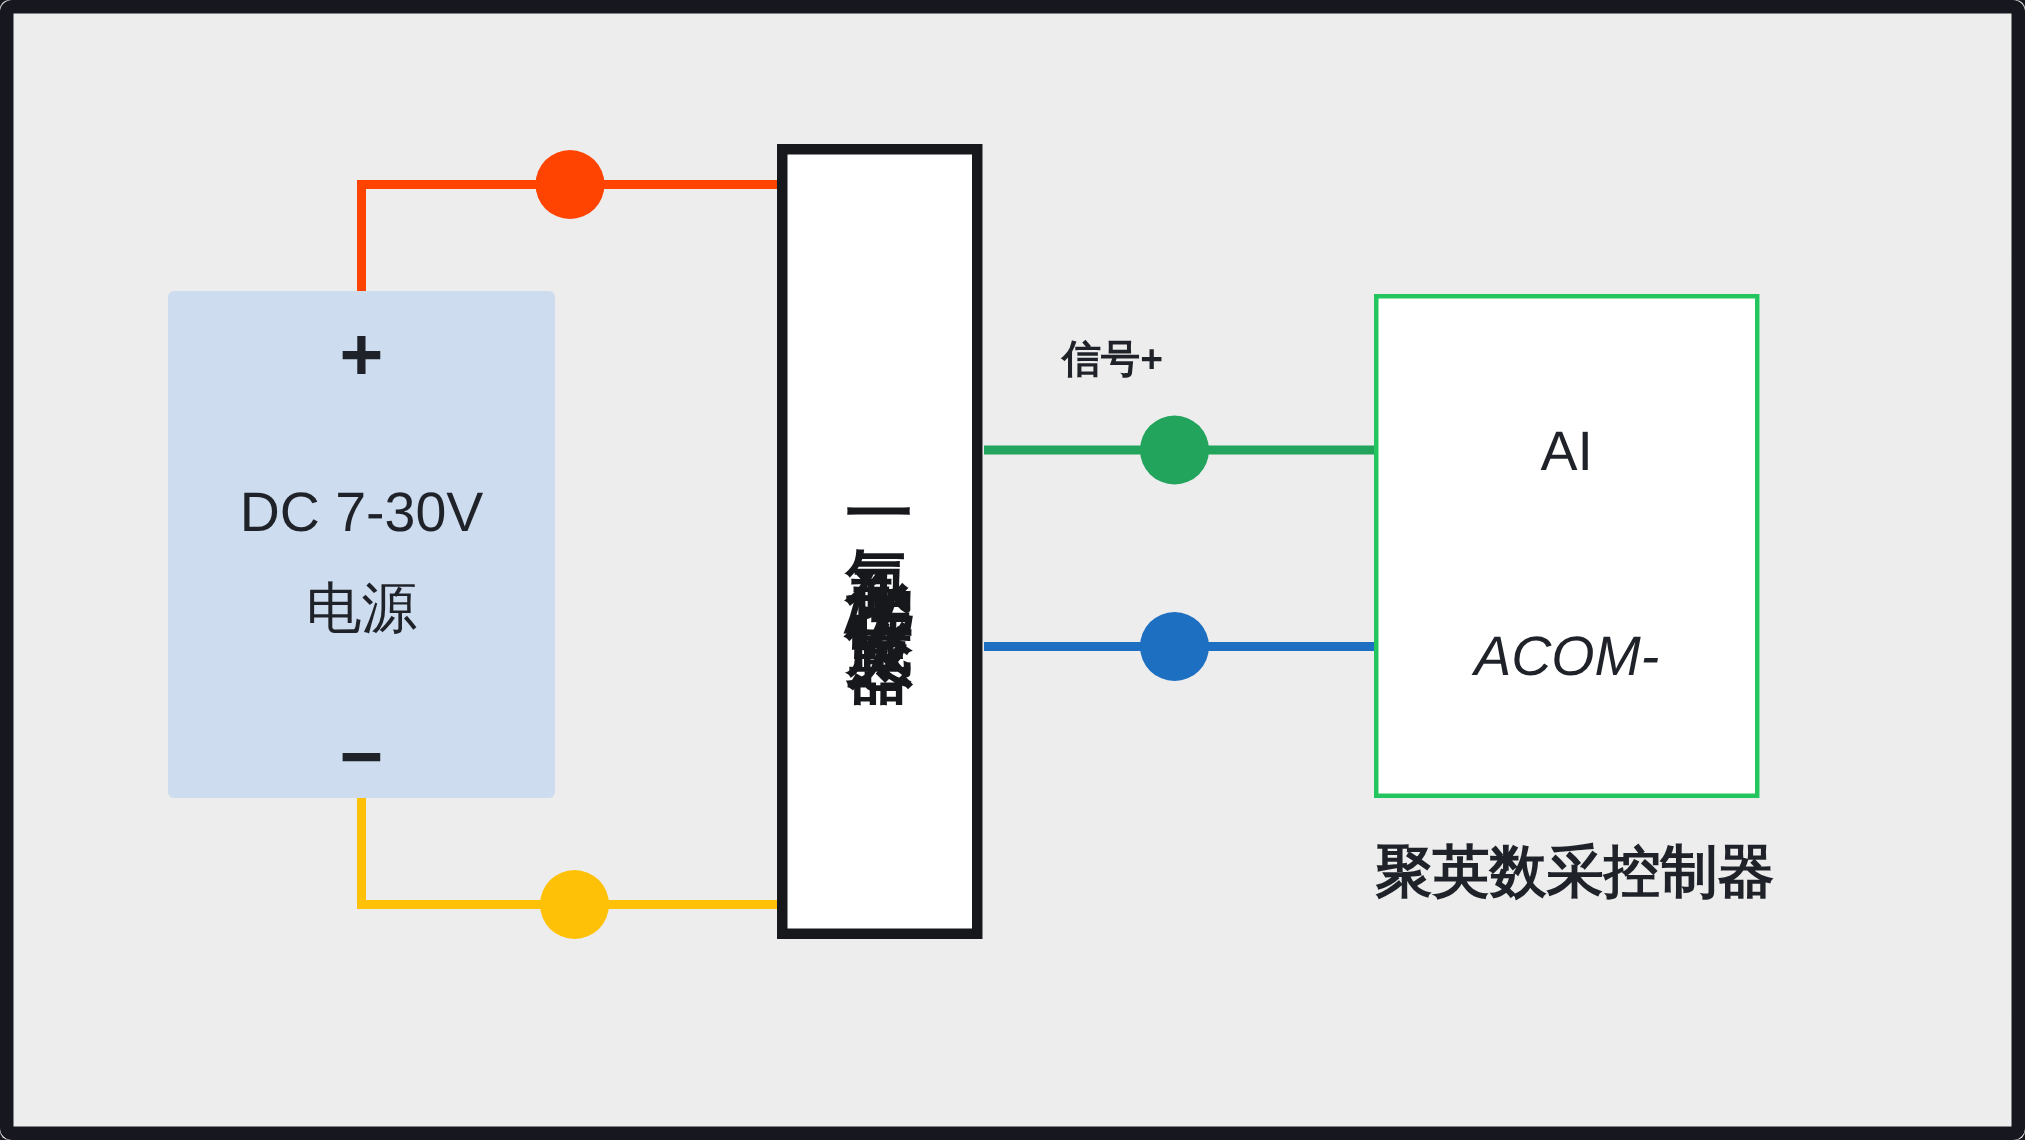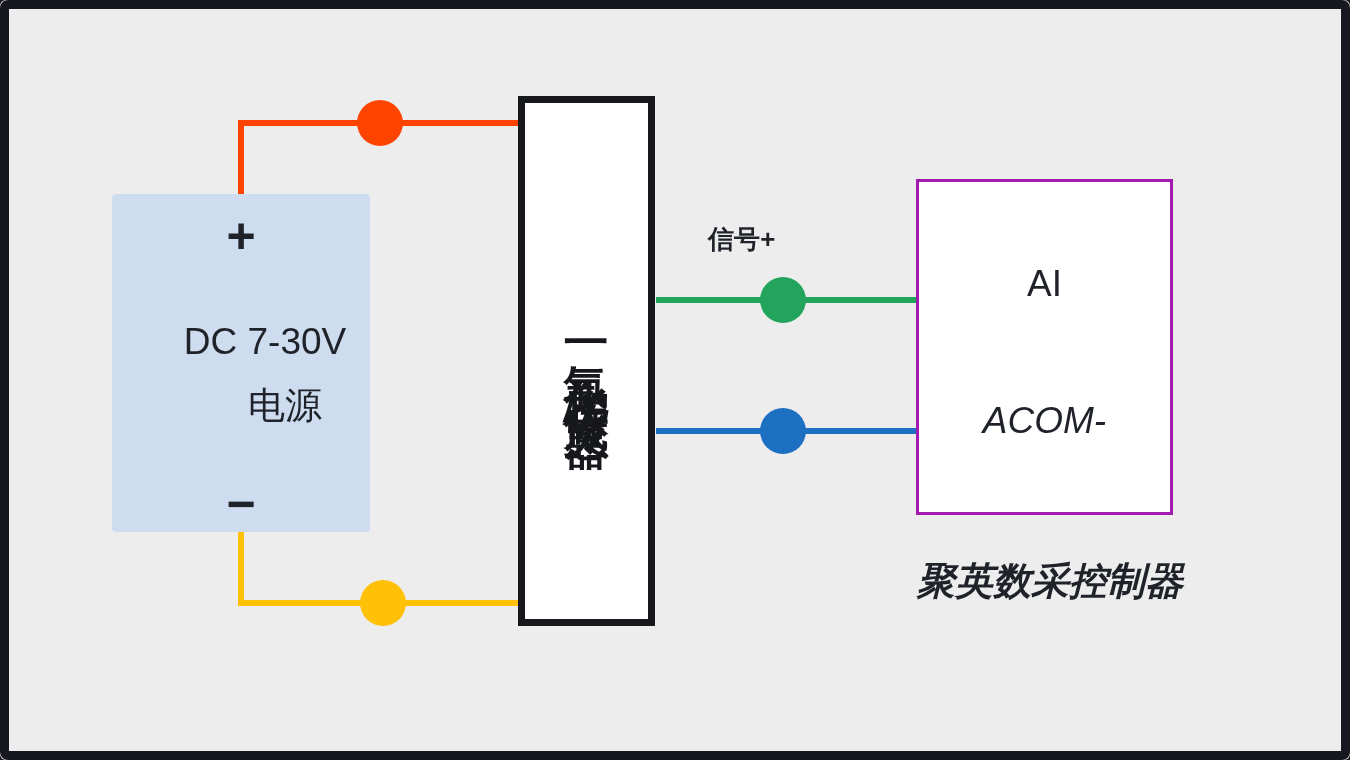--- a/index.html
+++ b/index.html
@@ -60,22 +60,22 @@
     font-weight: 800;
     line-height: 56px;
   }
   .power-plus  { top: 14px; }
   .power-minus { top: 282px; }
   .power-text {
     font-size: 37px;
     font-weight: 500;
     line-height: 44px;
   }
-  .power-line1 { top: 126px; margin-left: 24px; }
-  .power-line2 { top: 190px; padding-left: 44px; }
+  .power-line1 { top: 126px; }
+  .power-line2 { top: 190px; }
 
   .sensor-box {
     position: absolute;
     left: 518px; top: 96px;
     width: 137px; height: 530px;
     background: #ffffff;
     border: 7px solid #17181c;
     box-sizing: border-box;
     z-index: 2;
     display: flex;
@@ -99,24 +99,24 @@
     font-size: 26px;
     font-weight: 700;
     z-index: 2;
     font-family: Liberation Mono, monospace;
   }
   .signal-plus  { top: 222px; }
   .signal-minus { top: 470px; }
 
   .controller-box {
     position: absolute;
-    left: 916px; top: 179px;
+    left: 916px; top: 196px;
     width: 257px; height: 336px;
     background: #ffffff;
-    border: 3px solid #a21caf;
+    border: 3px solid #22c55e;
     box-sizing: border-box;
     z-index: 2;
   }
   .controller-box > div {
     position: absolute;
     left: 0; width: 100%;
     text-align: center;
     font-size: 37px;
     font-weight: 400;
     line-height: 48px;
@@ -126,21 +126,20 @@
   .terminal-acom { top: 215px; font-style: italic; }
 
   .controller-caption {
     position: absolute;
     left: 890px; top: 556px;
     width: 320px;
     text-align: center;
     font-size: 38px;
     font-weight: 600;
     z-index: 2;
-    font-style: italic;
   }
 </style>
 </head>
 <body>
 
 <div class="stage">
 
   <svg class="wires" viewBox="0 0 1350 760" aria-hidden="true">
     <polyline class="wire wire-pos" points="241,196 241,123 519,123"></polyline>
     <polyline class="wire wire-neg" points="241,531 241,603 519,603"></polyline>

